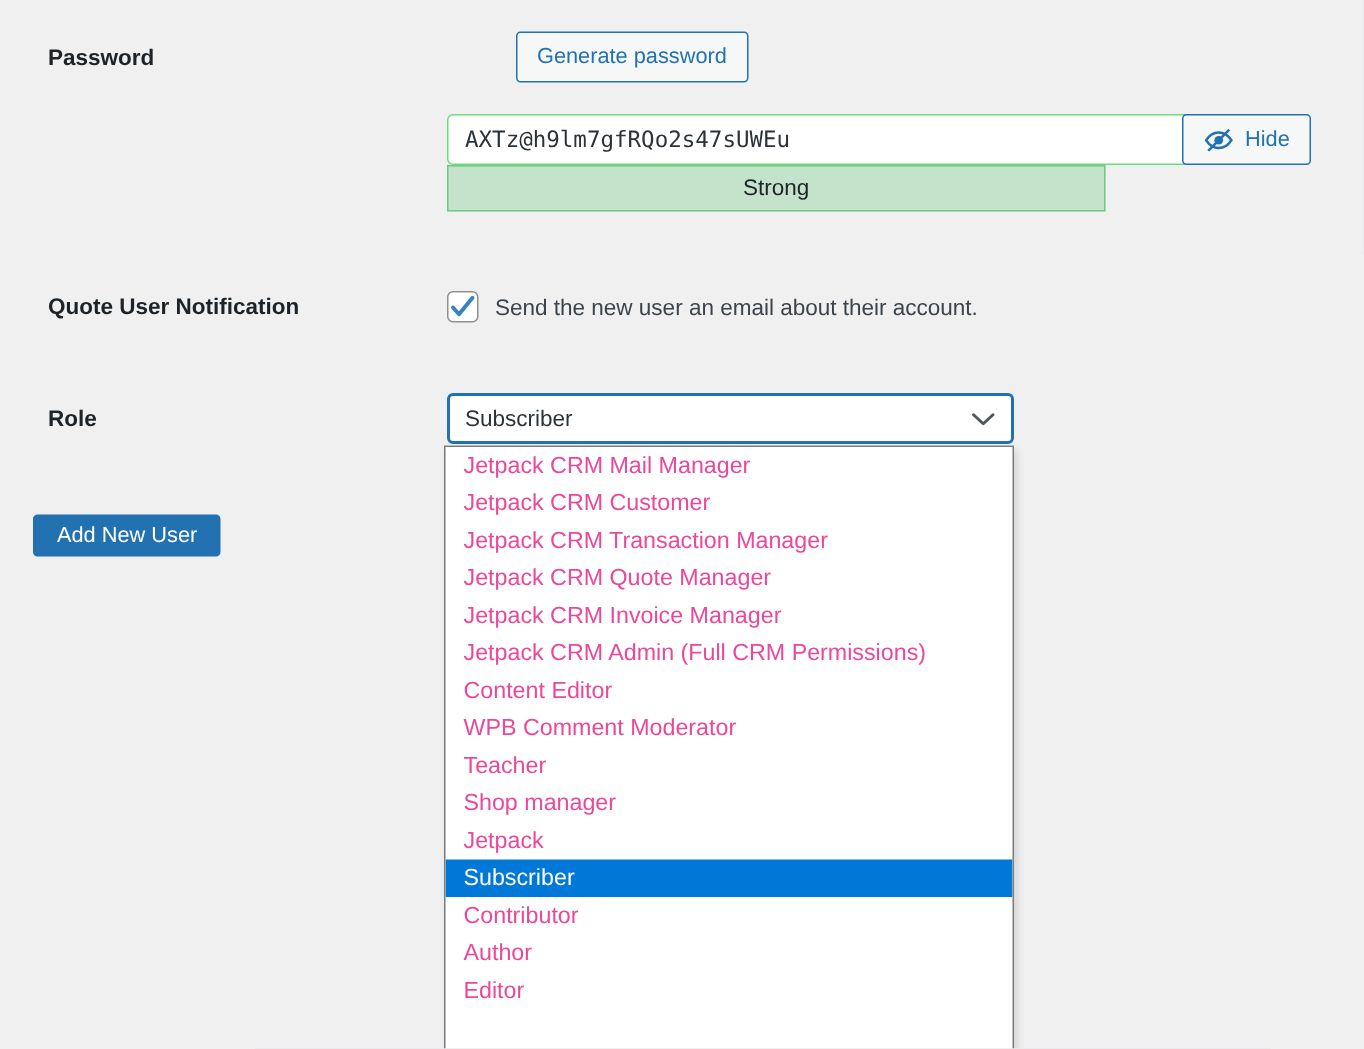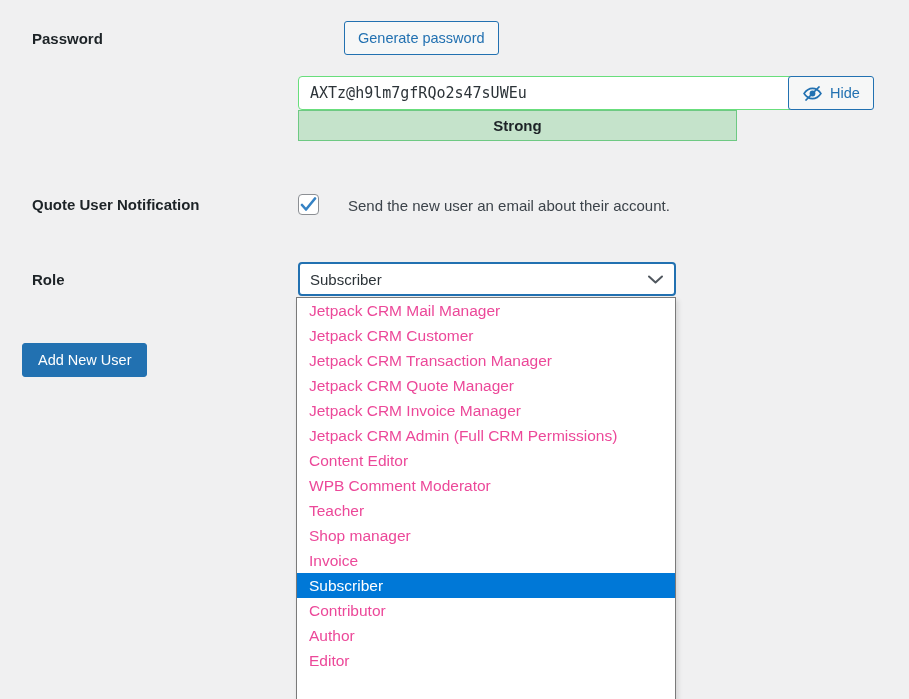--- a/index.html
+++ b/index.html
@@ -59,39 +59,39 @@
   #strength-meter {
     position: absolute;
     left: 298px; top: 110px;
     width: 439px; height: 31px;
     background: #c5e3cb;
     border: 1px solid #6ec983;
     display: flex;
     align-items: center;
     justify-content: center;
     font-size: 15px;
-    font-weight: 700;
+    font-weight: 400;
     color: #1d2327;
   }
 
   #notification-checkbox {
     position: absolute;
     left: 298px; top: 194px;
     width: 21px; height: 21px;
     background: #ffffff;
     border: 1px solid #8c8f94;
     border-radius: 4px;
     display: flex;
     align-items: center;
     justify-content: center;
     cursor: pointer;
   }
   #notification-text {
     position: absolute;
-    left: 348px; top: 197px;
+    left: 330px; top: 197px;
     font-size: 15px;
     color: #3c434a;
   }
 
   #role-select {
     position: absolute;
     left: 298px; top: 262px;
     width: 378px; height: 34px;
     background: #ffffff;
     border: 2px solid #2271b1;
@@ -124,21 +124,21 @@
     cursor: default;
   }
   .role-option.highlighted {
     background: #0078d7;
     color: #ffffff;
   }
 
   #add-user-btn {
     position: absolute;
     left: 22px; top: 343px;
-    height: 34px;
+    height: 28px;
     background: #2271b1;
     border: 1px solid #2271b1;
     border-radius: 3px;
     color: #ffffff;
     font-family: "Liberation Sans", sans-serif;
     font-size: 14.5px;
     padding: 0 15px;
     cursor: pointer;
   }
 </style>
@@ -193,21 +193,21 @@
       <div class="role-option">Jetpack CRM Mail Manager</div>
       <div class="role-option">Jetpack CRM Customer</div>
       <div class="role-option">Jetpack CRM Transaction Manager</div>
       <div class="role-option">Jetpack CRM Quote Manager</div>
       <div class="role-option">Jetpack CRM Invoice Manager</div>
       <div class="role-option">Jetpack CRM Admin (Full CRM Permissions)</div>
       <div class="role-option">Content Editor</div>
       <div class="role-option">WPB Comment Moderator</div>
       <div class="role-option">Teacher</div>
       <div class="role-option">Shop manager</div>
-      <div class="role-option">Invoice</div>
+      <div class="role-option">Jetpack</div>
       <div class="role-option highlighted">Subscriber</div>
       <div class="role-option">Contributor</div>
       <div class="role-option">Author</div>
       <div class="role-option">Editor</div>
     </div>
 
   <button id="add-user-btn">Add New User</button>
 
 </div>
 

